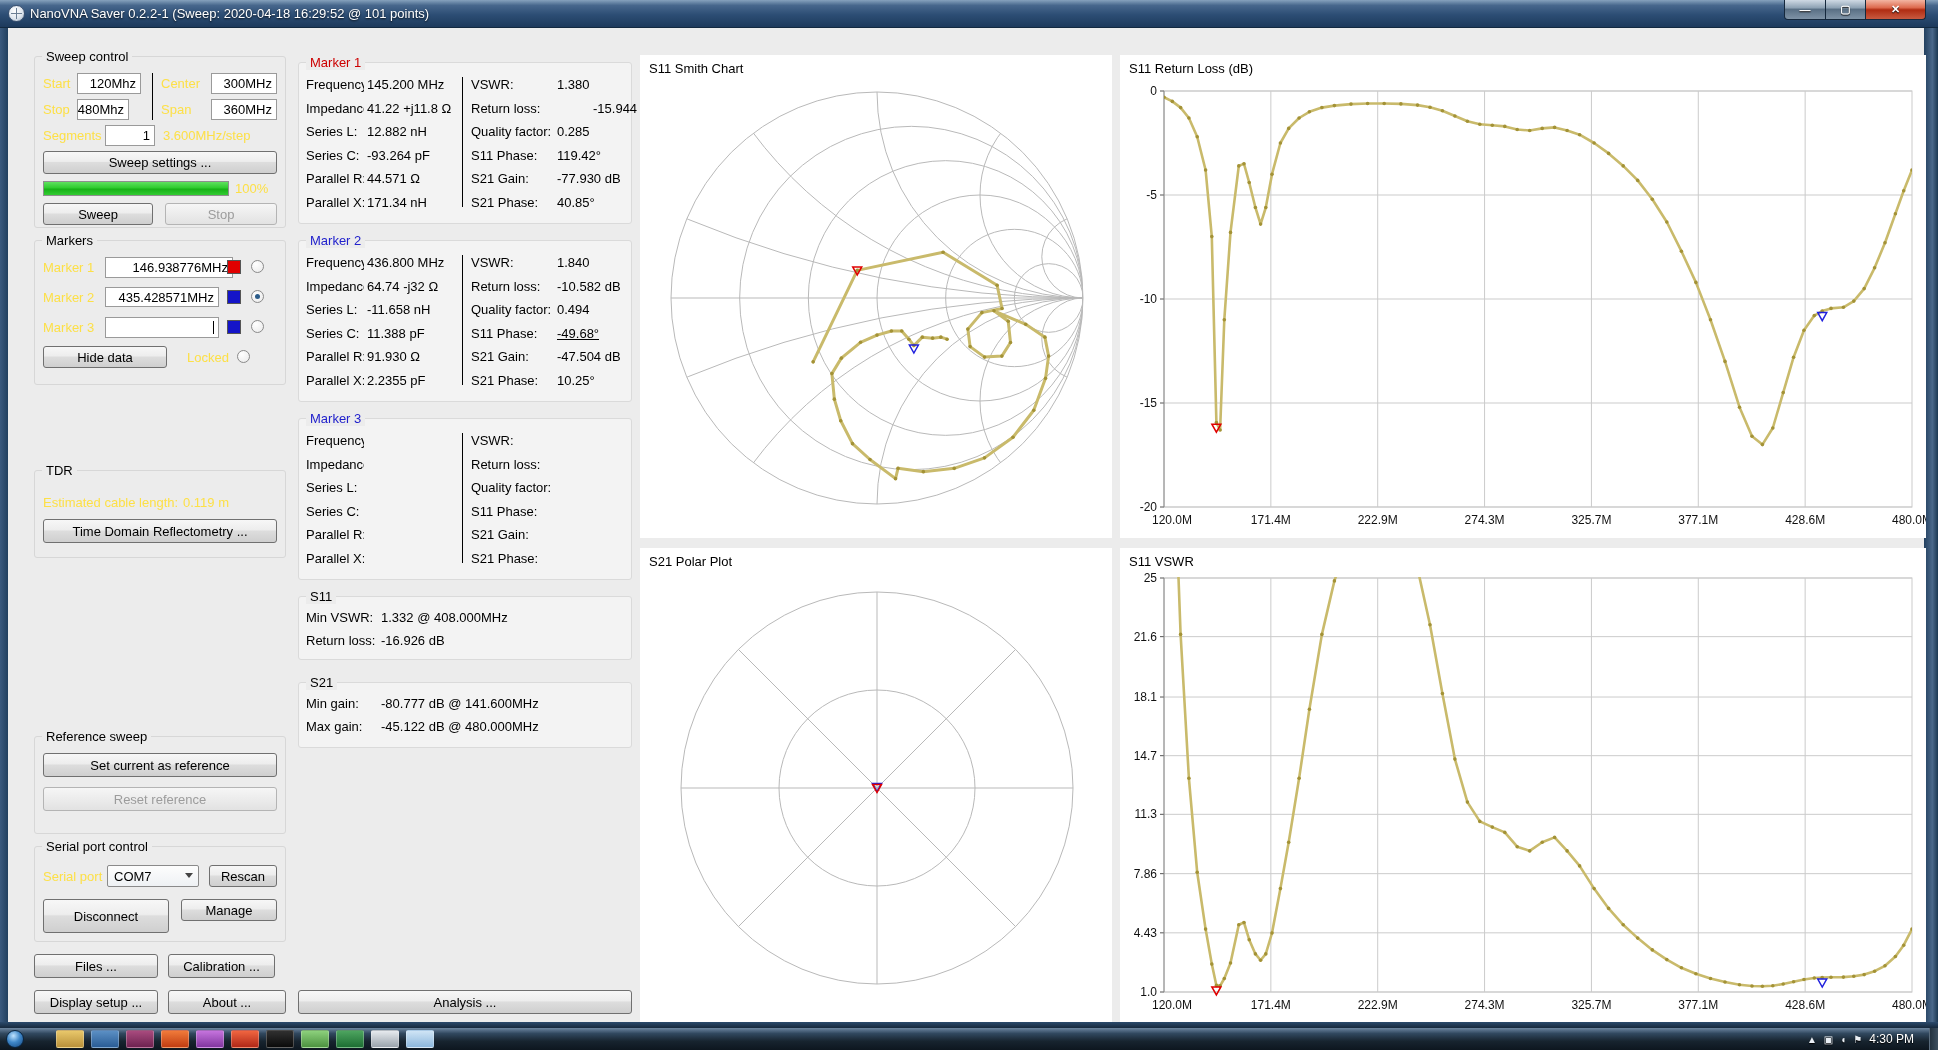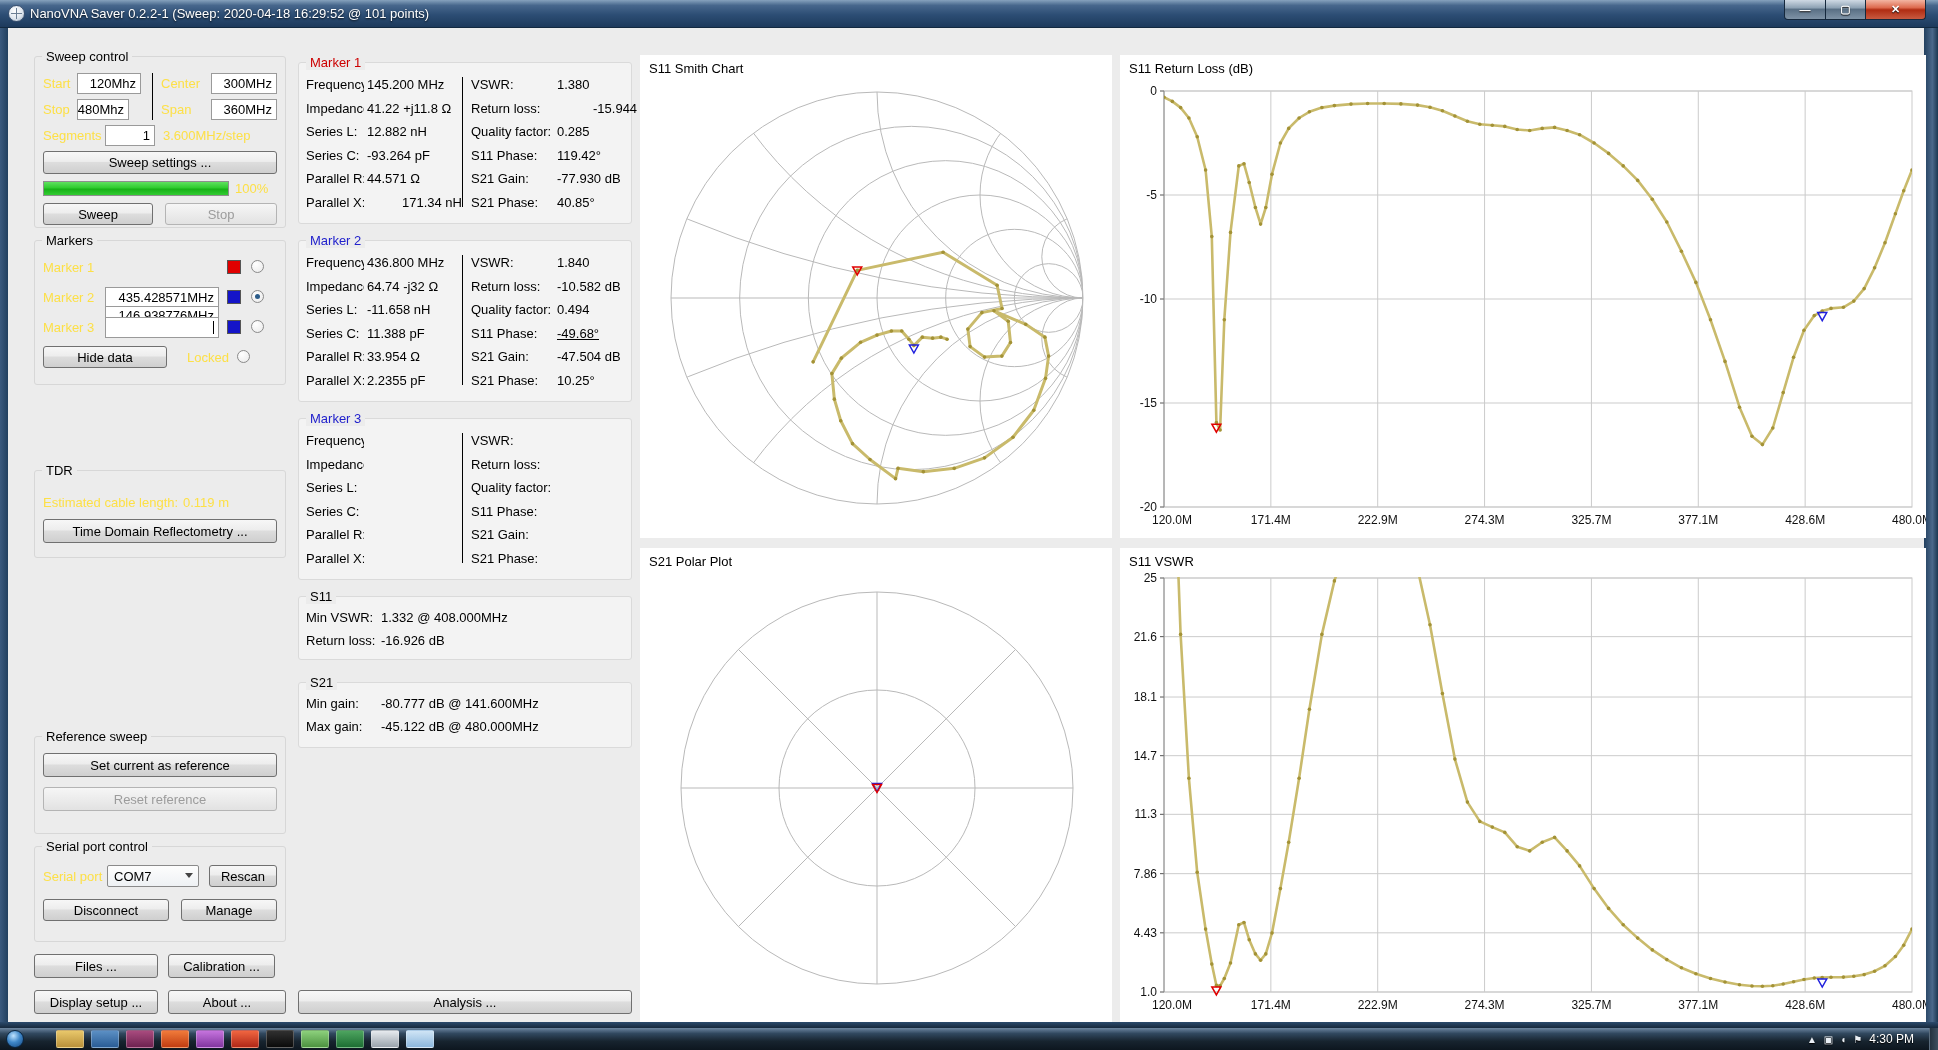--- a/index.html
+++ b/index.html
@@ -106,21 +106,21 @@
       </div>
     <span class="lbl" style="left:200px;top:124px;">100%</span>
     <div class="btn" style="left:8px;top:146px;width:110px;height:22px;">Sweep</div>
     <div class="btn dis" style="left:130px;top:146px;width:112px;height:22px;">Stop</div>
   </div>
 
   <div class="gb" style="left:34px;top:240px;width:252px;height:145px;">
     <span class="gb-title">Markers</span>
     <div id="marker-rows">
         <span class="lbl" style="left: 8px; top: 19px;">Marker 1</span>
-        <div class="inp" style="left: 70px; top: 16px; width: 114px; height: 21px; margin-top: 48px;">146.938776MHz</div>
+        <div class="inp" style="left: 70px; top: 16px; width: 128px; height: 21px;">146.938776MHz</div>
         <div class="swatch" style="left: 192px; top: 19px; background: rgb(224, 0, 0);"></div>
         <div class="radio" style="left: 216px; top: 19px;"></div>
         <span class="lbl" style="left: 8px; top: 49px;">Marker 2</span>
         <div class="inp" style="left: 70px; top: 46px; width: 114px; height: 20px;">435.428571MHz</div>
         <div class="swatch" style="left: 192px; top: 49px; background: rgb(20, 20, 200);"></div>
         <div class="radio on" style="left: 216px; top: 49px;"></div>
         <span class="lbl" style="left: 8px; top: 79px;">Marker 3</span>
         <div class="inp" style="left: 70px; top: 76px; width: 114px; height: 21px;">
           <div class="caret" style="right: 4px; top: 3px;"></div>
         </div>
@@ -146,21 +146,21 @@
   </div>
 
   <div class="gb" style="left:34px;top:846px;width:252px;height:96px;">
     <span class="gb-title">Serial port control</span>
     <span class="lbl" style="left:8px;top:22px;">Serial port</span>
     <div class="combo" style="left:72px;top:18px;width:92px;height:22px;">
       <span>COM7</span>
       <span class="arr"></span>
     </div>
     <div class="btn" style="left:174px;top:18px;width:68px;height:22px;">Rescan</div>
-    <div class="btn" style="left:8px;top:52px;width:126px;height:22px;">Disconnect</div>
+    <div class="btn" style="left:8px;top:52px;width:126px;height:34px;">Disconnect</div>
     <div class="btn" style="left:146px;top:52px;width:96px;height:22px;">Manage</div>
   </div>
 
   <div class="btn" style="left:34px;top:954px;width:124px;height:24px;">Files ...</div>
   <div class="btn" style="left:168px;top:954px;width:107px;height:24px;">Calibration ...</div>
   <div class="btn" style="left:34px;top:990px;width:124px;height:24px;">Display setup ...</div>
   <div class="btn" style="left:168px;top:990px;width:118px;height:24px;">About ...</div>
   <div class="btn" style="left:298px;top:990px;width:334px;height:24px;">Analysis ...</div>
 
   <div class="dbox" id="mdet0" style="left:298px;top:62px;width:334px;height:162px;">
@@ -169,21 +169,21 @@
       <span class="drow" style="left: 68px; top: 14px; width: 95px;">145.200 MHz</span>
       <span class="drow" style="left: 7px; top: 37.5px; width: 58px;">Impedance:</span>
       <span class="drow" style="left: 68px; top: 37.5px; width: 95px;">41.22 +j11.8 Ω</span>
       <span class="drow" style="left: 7px; top: 61px; width: 58px;">Series L:</span>
       <span class="drow" style="left: 68px; top: 61px; width: 95px;">12.882 nH</span>
       <span class="drow" style="left: 7px; top: 84.5px; width: 58px;">Series C:</span>
       <span class="drow" style="left: 68px; top: 84.5px; width: 95px;">-93.264 pF</span>
       <span class="drow" style="left: 7px; top: 108px; width: 58px;">Parallel R:</span>
       <span class="drow" style="left: 68px; top: 108px; width: 95px;">44.571 Ω</span>
       <span class="drow" style="left: 7px; top: 131.5px; width: 58px;">Parallel X:</span>
-      <span class="drow" style="left: 68px; top: 131.5px; width: 95px; text-align: right;">171.34 nH</span>
+      <span class="drow" style="left: 68px; top: 131.5px; width: 95px;">171.34 nH</span>
       <span class="drow" style="left: 172px; top: 14px; width: 84px;">VSWR:</span>
       <span class="drow" style="left: 258px; top: 14px;">1.380</span>
       <span class="drow" style="left: 172px; top: 37.5px; width: 84px;">Return loss:</span>
       <span class="drow" style="left: 258px; top: 37.5px; margin-left: 36px;">-15.944 dB</span>
       <span class="drow" style="left: 172px; top: 61px; width: 84px;">Quality factor:</span>
       <span class="drow" style="left: 258px; top: 61px;">0.285</span>
       <span class="drow" style="left: 172px; top: 84.5px; width: 84px;">S11 Phase:</span>
       <span class="drow" style="left: 258px; top: 84.5px;">119.42°</span>
       <span class="drow" style="left: 172px; top: 108px; width: 84px;">S21 Gain:</span>
       <span class="drow" style="left: 258px; top: 108px;">-77.930 dB</span>
@@ -195,21 +195,21 @@
       <span class="dtitle" style="color: rgb(34, 34, 204);">Marker 2</span>
       <span class="drow" style="left: 7px; top: 14px; width: 58px;">Frequency:</span>
       <span class="drow" style="left: 68px; top: 14px; width: 95px;">436.800 MHz</span>
       <span class="drow" style="left: 7px; top: 37.5px; width: 58px;">Impedance:</span>
       <span class="drow" style="left: 68px; top: 37.5px; width: 95px;">64.74 -j32 Ω</span>
       <span class="drow" style="left: 7px; top: 61px; width: 58px;">Series L:</span>
       <span class="drow" style="left: 68px; top: 61px; width: 95px;">-11.658 nH</span>
       <span class="drow" style="left: 7px; top: 84.5px; width: 58px;">Series C:</span>
       <span class="drow" style="left: 68px; top: 84.5px; width: 95px;">11.388 pF</span>
       <span class="drow" style="left: 7px; top: 108px; width: 58px;">Parallel R:</span>
-      <span class="drow" style="left: 68px; top: 108px; width: 95px;">33.954 Ω</span>
+      <span class="drow" style="left: 68px; top: 108px; width: 95px;">91.930 Ω</span>
       <span class="drow" style="left: 7px; top: 131.5px; width: 58px;">Parallel X:</span>
       <span class="drow" style="left: 68px; top: 131.5px; width: 95px;">2.2355 pF</span>
       <span class="drow" style="left: 172px; top: 14px; width: 84px;">VSWR:</span>
       <span class="drow" style="left: 258px; top: 14px;">1.840</span>
       <span class="drow" style="left: 172px; top: 37.5px; width: 84px;">Return loss:</span>
       <span class="drow" style="left: 258px; top: 37.5px;">-10.582 dB</span>
       <span class="drow" style="left: 172px; top: 61px; width: 84px;">Quality factor:</span>
       <span class="drow" style="left: 258px; top: 61px;">0.494</span>
       <span class="drow" style="left: 172px; top: 84.5px; width: 84px;">S11 Phase:</span>
       <span class="drow" style="left: 258px; top: 84.5px; text-decoration: underline;">-49.68°</span>

